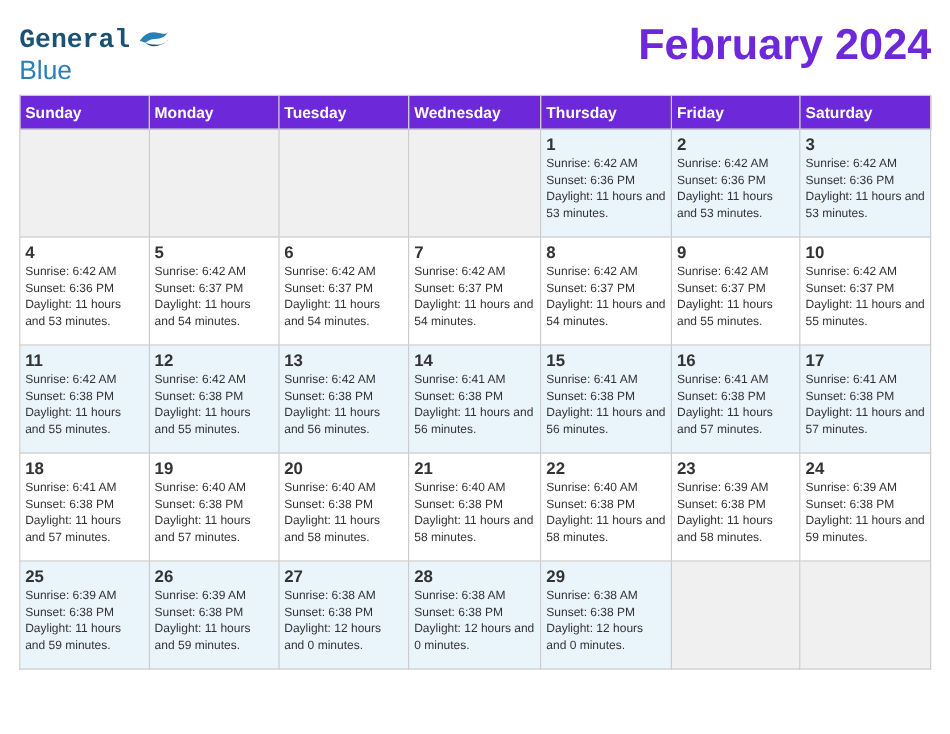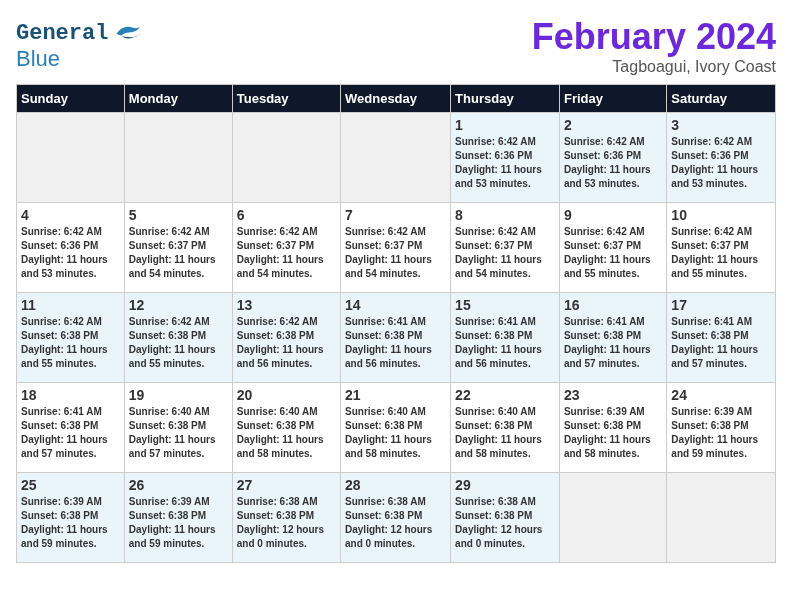--- a/index.html
+++ b/index.html
@@ -43,21 +43,21 @@
     .location-title {
       font-size: 16px;
       color: #555;
     }
     table {
       width: 100%;
       border-collapse: collapse;
       font-size: 11px;
     }
     thead tr th {
-      background-color: #0f172a;
+      background-color: #6d28d9;
       color: #fff;
       padding: 6px 4px;
       text-align: left;
       font-size: 13px;
       font-weight: bold;
       border: 1px solid #ccc;
     }
     tbody tr td {
       border: 1px solid #ccc;
       vertical-align: top;
@@ -75,21 +75,20 @@
       font-size: 14px;
       font-weight: bold;
       color: #333;
       display: block;
       margin-bottom: 2px;
     }
     .day-info {
       font-size: 10px;
       color: #333;
       line-height: 1.4;
-      font-weight: bold;
     }
     .empty-cell {
       background-color: #f0f0f0 !important;
     }
   </style>
 </head>
 <body>
 
 <div class="header-area">
   <div class="logo">
@@ -99,21 +98,20 @@
         <svg class="logo-bird" viewBox="0 0 40 32" xmlns="http://www.w3.org/2000/svg">
           <path d="M8 16 Q16 4 28 8 Q36 10 38 6 Q34 14 24 14 Q18 14 14 18 Z" fill="#2980b9"></path>
           <path d="M14 18 Q20 24 30 20 Q36 18 38 14 Q34 20 26 20 Q18 20 14 18 Z" fill="#1a5276"></path>
         </svg>
       </div>
       <span class="logo-text" style="color:#2980b9;font-size:22px;font-weight:normal;">Blue</span>
     </div>
   </div>
   <div class="title-area">
     <div class="month-title">February 2024</div>
-    <div class="location-title">Tagboagui, Ivory Coast</div>
   </div>
 </div>
 
 <table>
   <thead>
     <tr>
     <th>Sunday</th>
         <th>Monday</th>
         <th>Tuesday</th>
         <th>Wednesday</th>

